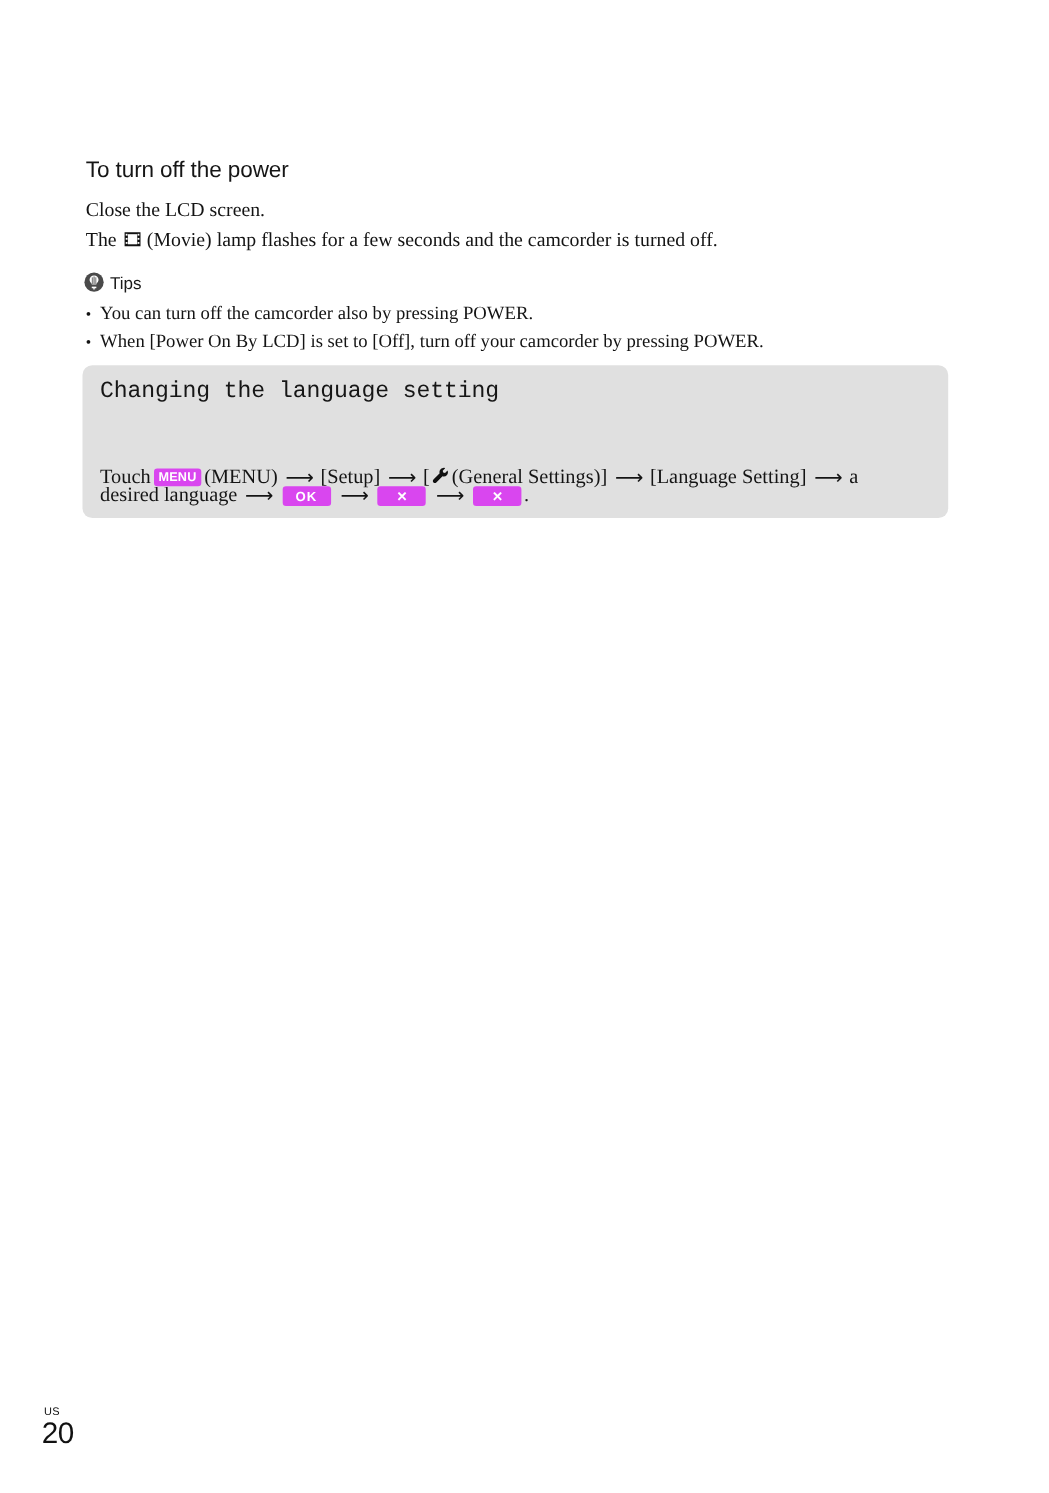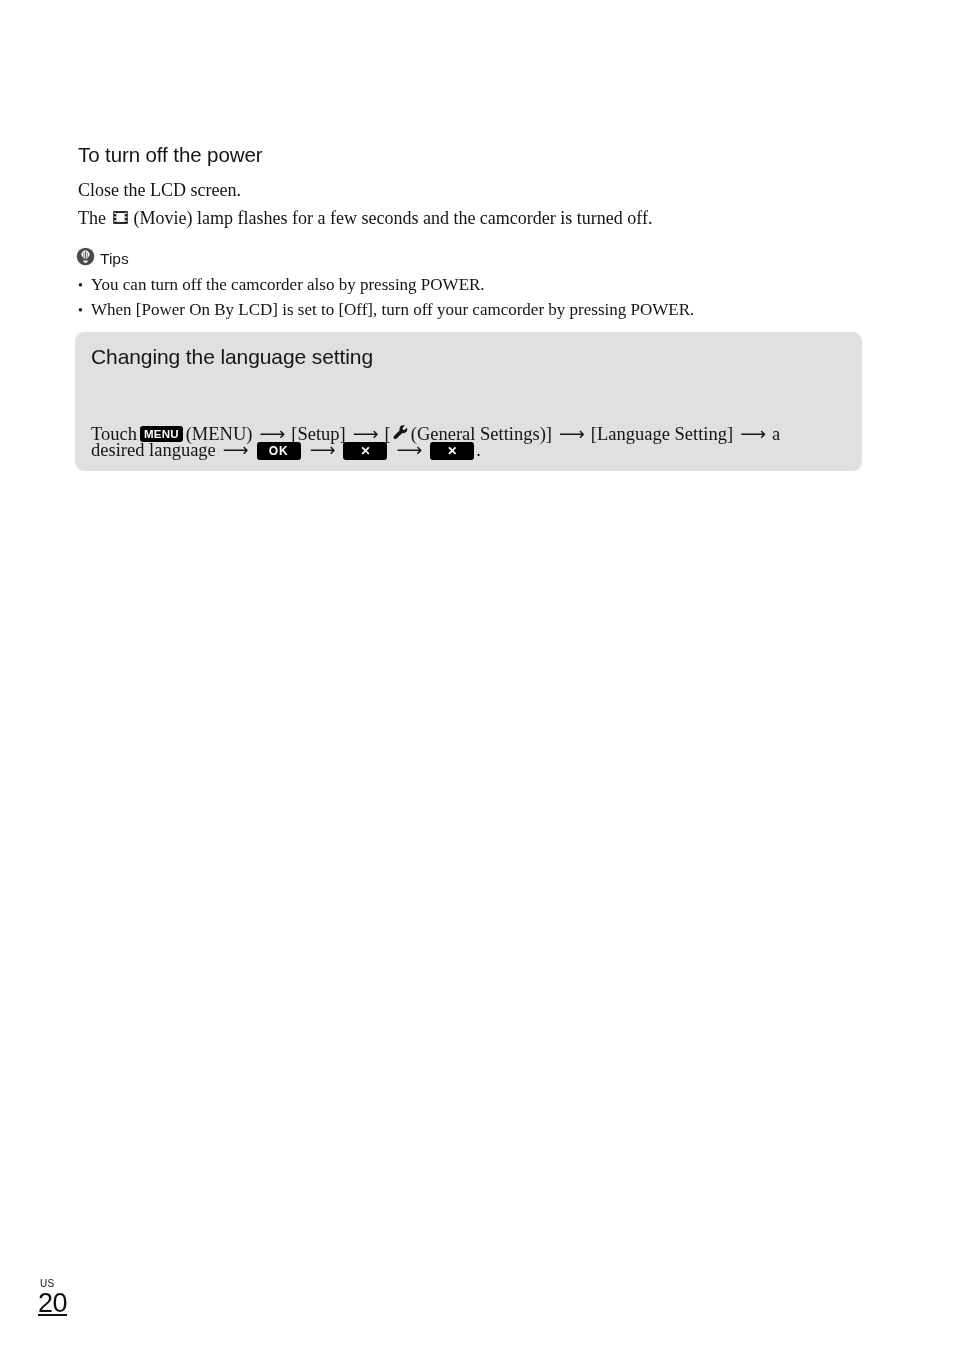--- a/index.html
+++ b/index.html
@@ -97,21 +97,21 @@
     top: 332px;
     width: 787px;
     height: 139px;
     background: #e0e0e0;
     border-radius: 9px;
   }
   .callout-title {
     position: absolute;
     left: 16px;
     top: 13px;
-    font-family: Liberation Sans, sans-serif;
+    font-family: Liberation Mono, monospace;
     font-size: 21px;
     font-weight: 400;
     letter-spacing: -0.1px;
     color: #161616;
     white-space: nowrap;
   }
   .callout-line {
     position: absolute;
     left: 16px;
     font-family: "Liberation Serif", serif;
@@ -133,21 +133,21 @@
     letter-spacing: -1px;
     transform: translateY(-1px);
   }
   .arrow::before { content: "\27F6"; }
 
   
   .keycap {
     display: inline-flex;
     align-items: center;
     justify-content: center;
-    background: #000000;
+    background: #d946ef;
     color: #ffffff;
     border-radius: 3px;
     font-family: "Liberation Sans", sans-serif;
     font-weight: 700;
     vertical-align: middle;
   }
   .keycap.menu {
     height: 16px;
     padding: 0 4px;
     font-size: 11.5px;
@@ -193,21 +193,20 @@
     letter-spacing: 0.2px;
     display: block;
     margin-left: 2px;
   }
   .footer-page {
     font-size: 27px;
     line-height: 1.05;
     display: block;
     font-weight: 400;
     letter-spacing: -0.5px;
-    text-decoration: underline;
   }
 </style>
 </head>
 <body>
 
 <div class="page">
 
   <div class="section-heading">To turn off the power</div>
 
   <div class="body-line l1">Close the LCD screen.</div>

